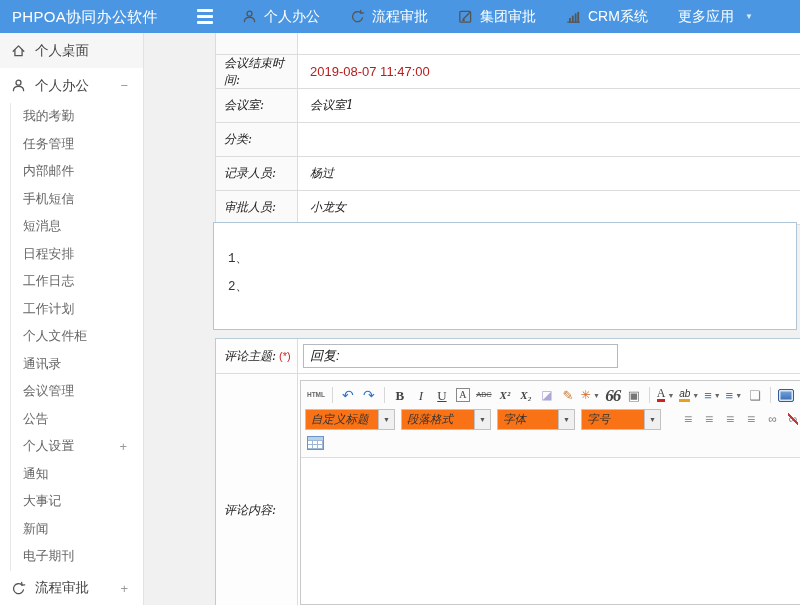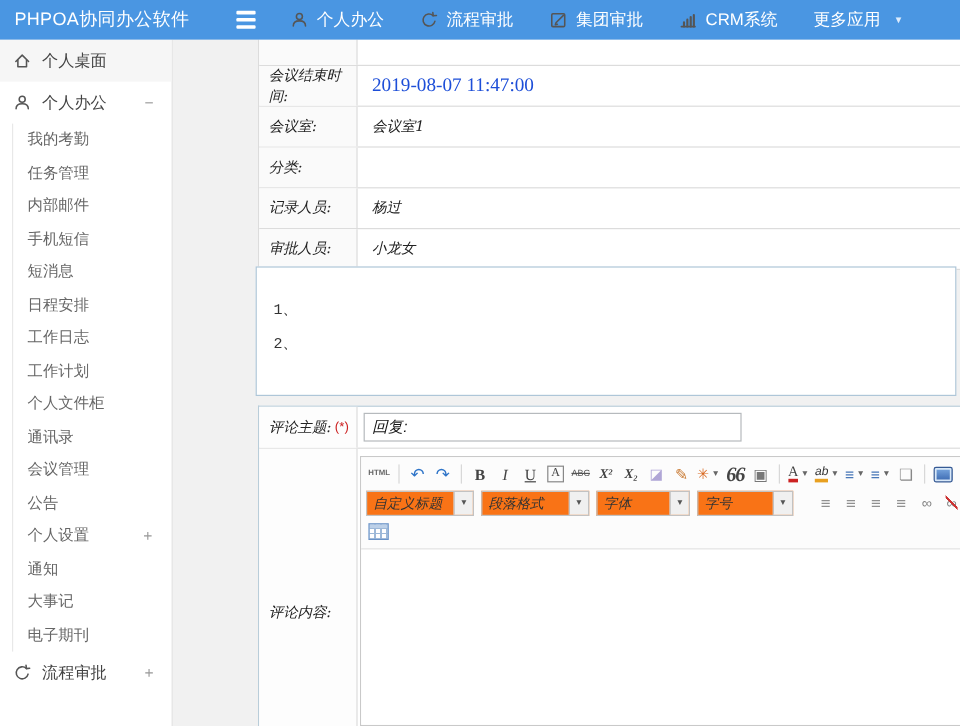--- a/index.html
+++ b/index.html
@@ -29,21 +29,21 @@
   .sb-sub .sb-toggle{right:16px;}
   
   .main{position:absolute;left:144px;top:33px;right:0;bottom:0;background:#f1f1f1;}
   .form-table{position:absolute;left:71px;top:0;right:0;background:#fff;border-left:1px solid #dcdcdc;}
   .f-row{display:flex;border-bottom:1px solid #dcdcdc;height:33px;}
   .f-row.short{height:21px;}
   .f-label{flex:0 0 82px;width:82px;background:#fafafa;border-right:1px solid #dcdcdc;
            display:flex;align-items:center;padding-left:8px;box-sizing:border-box;}
   .f-value{flex:1;display:flex;align-items:center;padding-left:12px;overflow:hidden;}
   .kai{font-family:"DejaVu Serif",serif;font-style:italic;font-size:12px;color:#222;}
-  .mono{font-family:Liberation Serif, serif;font-size:16px;color:#1d4ed8;font-style:normal;}
+  .mono{font-family:Liberation Sans, sans-serif;font-size:13px;color:#b91c1c;font-style:normal;}
   .notes-box{position:absolute;left:69px;top:189px;right:3px;height:84px;background:#fff;
              border:1px solid #aec6d8;padding-top:22px;}
   .note-line{padding-left:14px;line-height:28px;font-family:"Liberation Mono",monospace;
              font-size:12.5px;color:#333;}
   
   .comment{position:absolute;left:71px;top:305px;right:0;bottom:0;background:#fff;
            border-left:1px solid #b9cdd9;border-top:1px solid #b9cdd9;display:flex;flex-direction:column;}
   .c-row{display:flex;min-height:0;}
   .c-row1{height:34px;flex:0 0 34px;border-bottom:1px solid #dcdcdc;}
   .c-row2{flex:1;}
@@ -220,20 +220,23 @@
           <span>个人设置</span>
           <span class="sb-toggle">+</span>
         </div>
         <div class="sb-sub">
           <span>通知</span>
         </div>
         <div class="sb-sub">
           <span>大事记</span>
         </div>
         <div class="sb-sub">
+          <span>新闻</span>
+        </div>
+        <div class="sb-sub">
           <span>电子期刊</span>
         </div>
       </div>
       <div class="sb-top">
         <span class="sb-ic">
           <svg width="15" height="15" viewBox="0 0 15 15" fill="none" stroke="currentColor" stroke-width="1.3" stroke-linecap="round" stroke-linejoin="round">
             <path d="M12.4 8.8A5 5 0 1 1 10.9 4"></path>
             <path d="M10.7 1.5l.3 2.7 2.7-.3"></path>
           </svg>
         </span>

